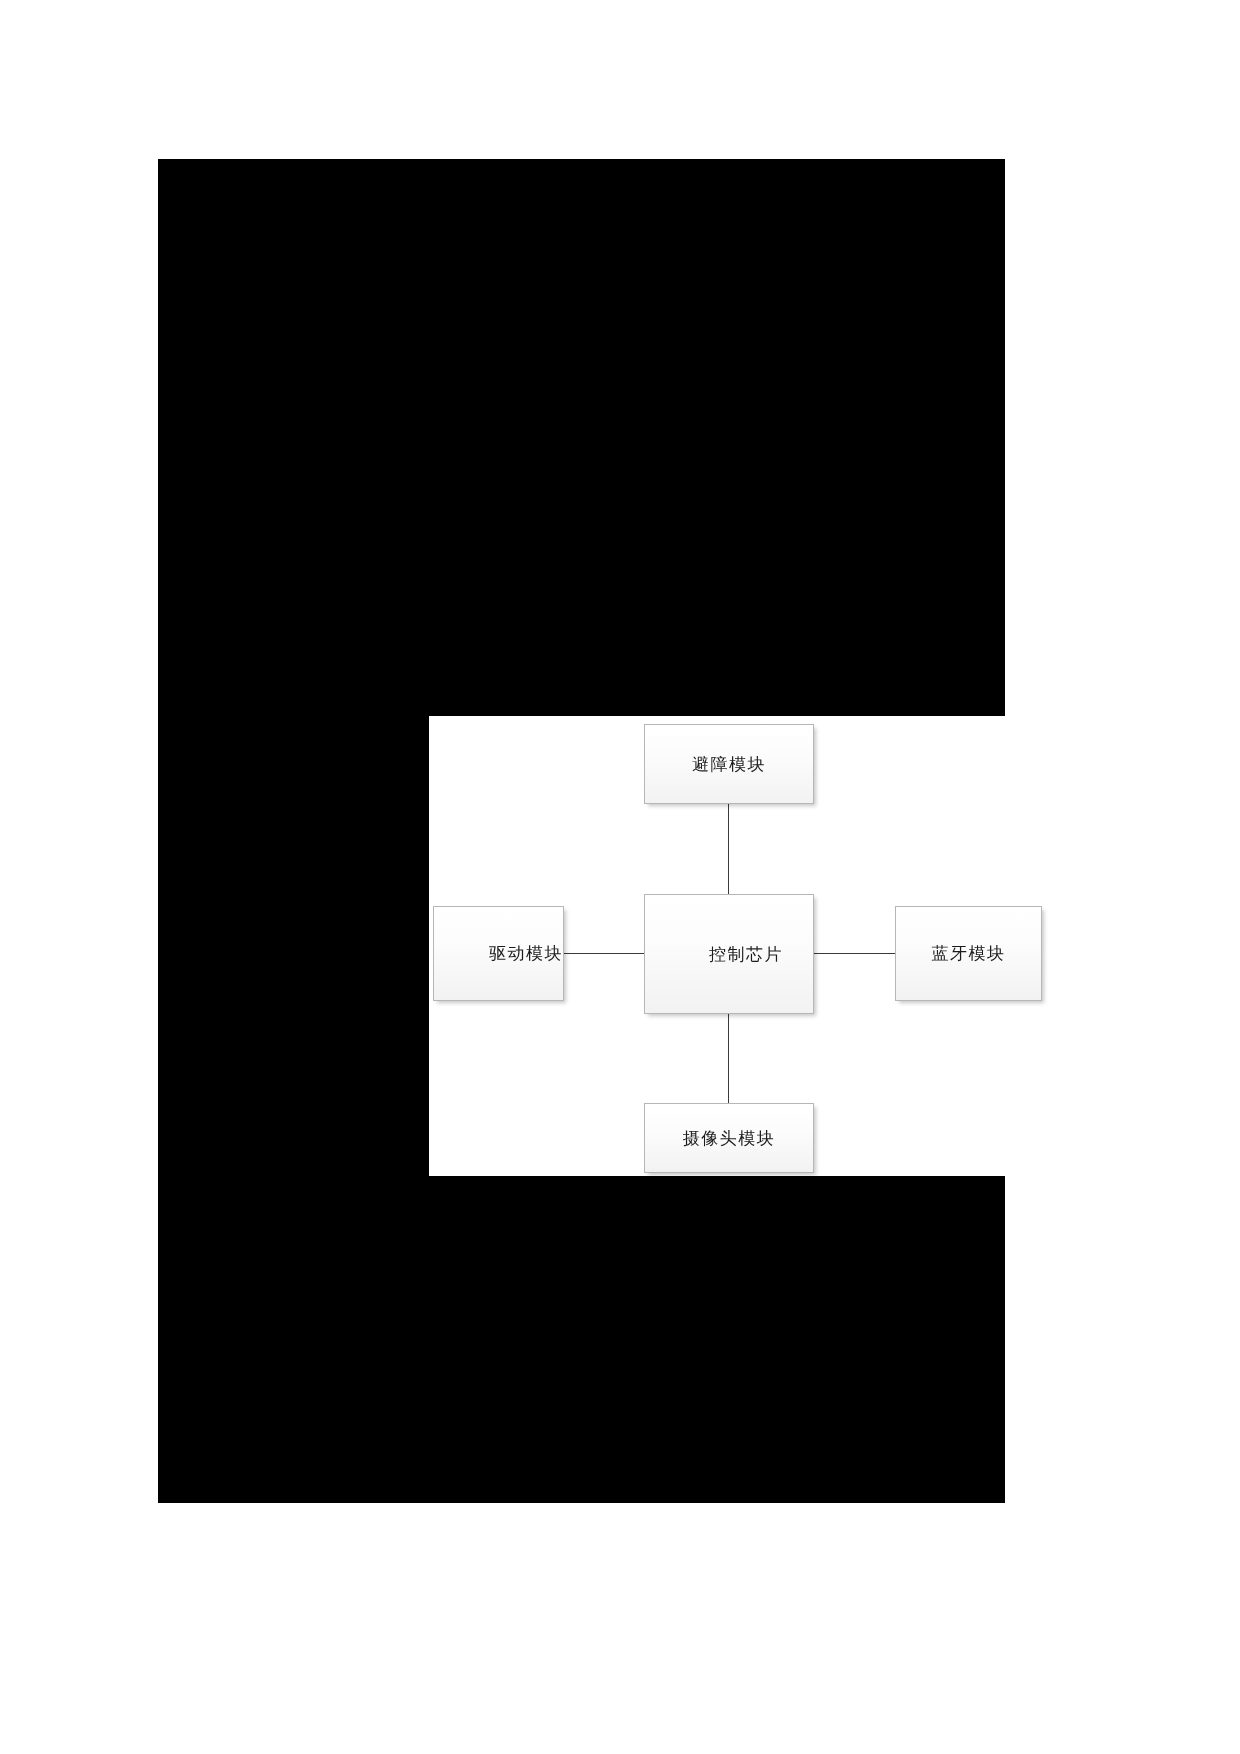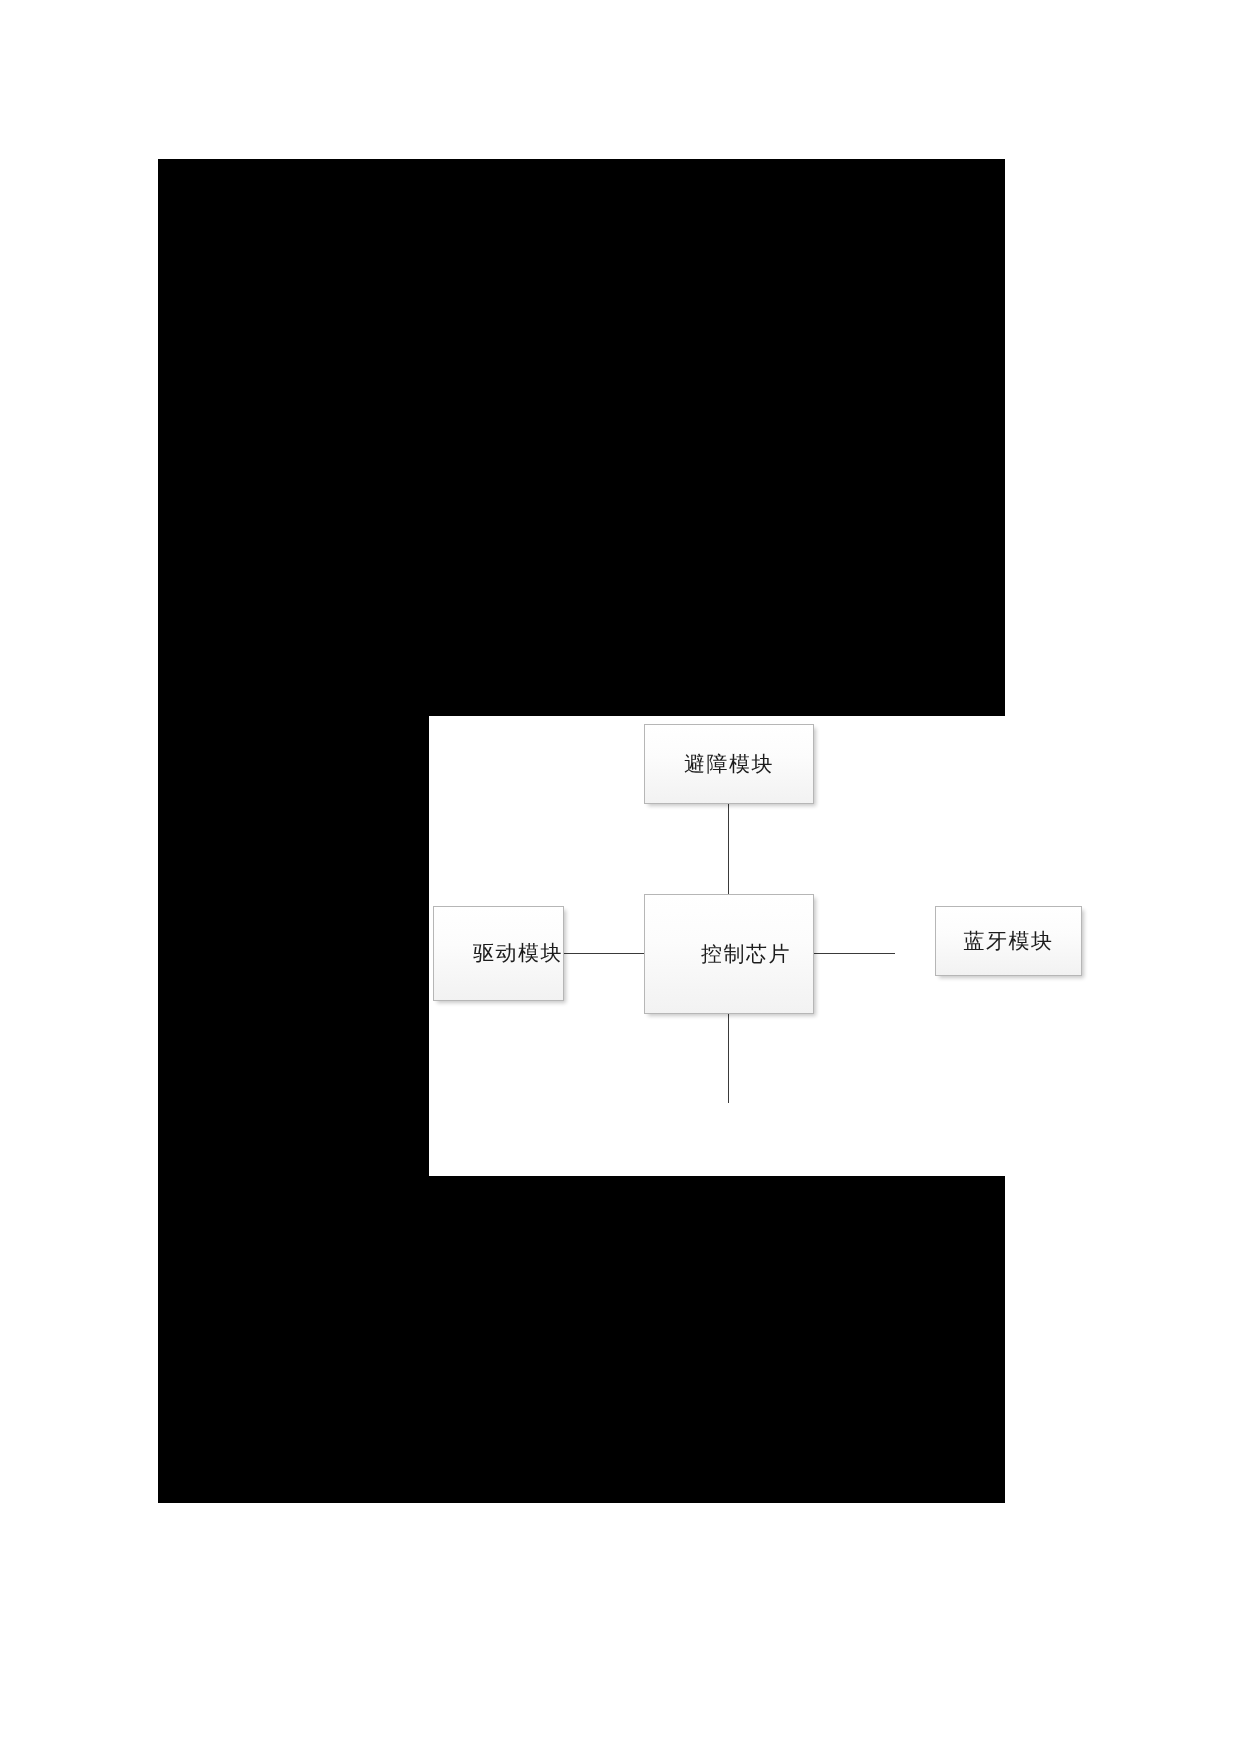--- a/index.html
+++ b/index.html
@@ -57,32 +57,32 @@
     position: absolute;
     box-sizing: border-box;
     border: 1px solid #b6b6b6;
     background: linear-gradient(to bottom, #ffffff 0%, #fcfcfc 40%, #f2f2f2 100%);
     box-shadow: 3px 3px 4px -1px rgba(0,0,0,0.22);
     display: flex;
     align-items: center;
     justify-content: center;
   }
   .node-label {
-    font-size: 21px;
+    font-size: 17px;
     color: #1c1c1c;
     letter-spacing: 1.5px;
     white-space: nowrap;
     line-height: 1;
   }
 
   
   #node-obstacle { left: 215px; top: 8px;   width: 170px; height: 80px; }
   #node-control  { left: 215px; top: 178px; width: 170px; height: 120px; padding-left: 34px; }
   #node-drive    { left: 4px;   top: 190px; width: 131px; height: 95px; justify-content: flex-end; }
-  #node-bluetooth{ left: 466px; top: 190px; width: 147px; height: 70px; margin-left: 40px; }
+  #node-bluetooth{ left: 466px; top: 190px; width: 147px; height: 95px; }
   #node-camera   { left: 215px; top: 387px; width: 170px; height: 70px; }
 
   
   #conn-obstacle-control  { left: 299px; top: 88px;  height: 90px; }
   #conn-control-camera    { left: 299px; top: 298px; height: 89px; }
   #conn-drive-control     { left: 135px; top: 237px; width: 80px; }
   #conn-control-bluetooth { left: 385px; top: 237px; width: 81px; }
 </style>
 </head>
 <body>
@@ -107,16 +107,19 @@
       </div>
 
       <div class="node" id="node-drive">
         <span class="node-label">驱动模块</span>
       </div>
 
       <div class="node" id="node-bluetooth">
         <span class="node-label">蓝牙模块</span>
       </div>
 
+      <div class="node" id="node-camera">
+        <span class="node-label">摄像头模块</span>
+      </div>
 
     </div>
   </div>
 </div>
 
 </body></html>

